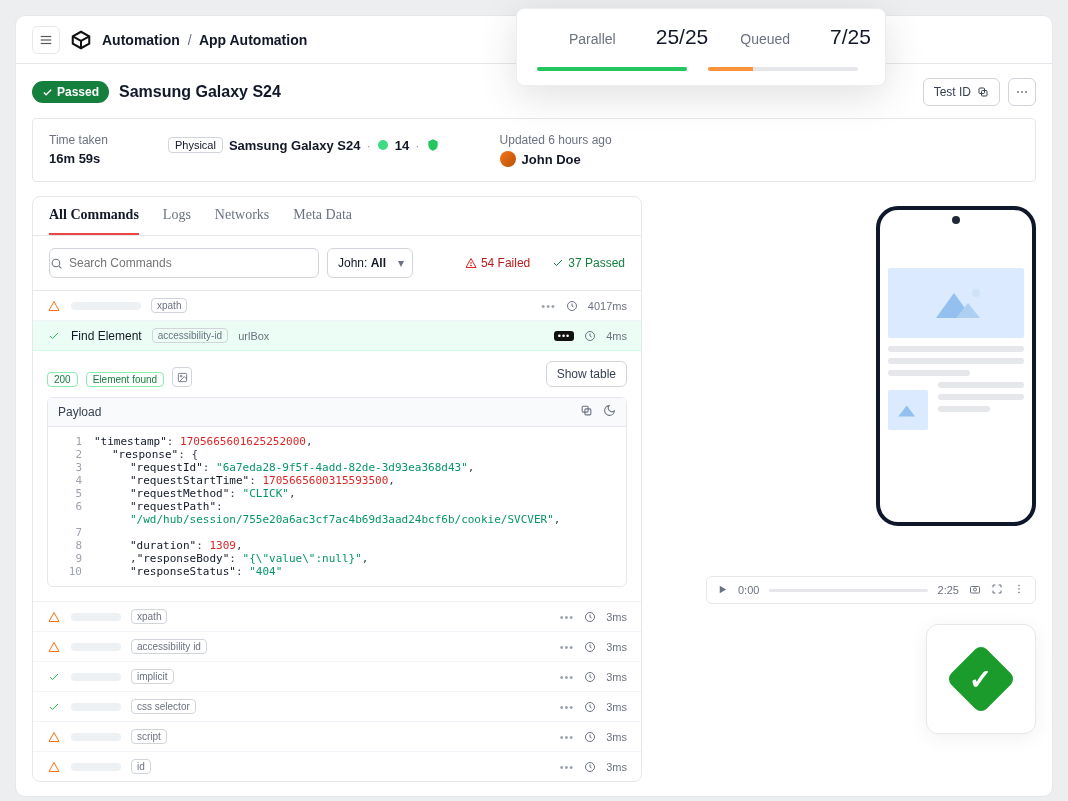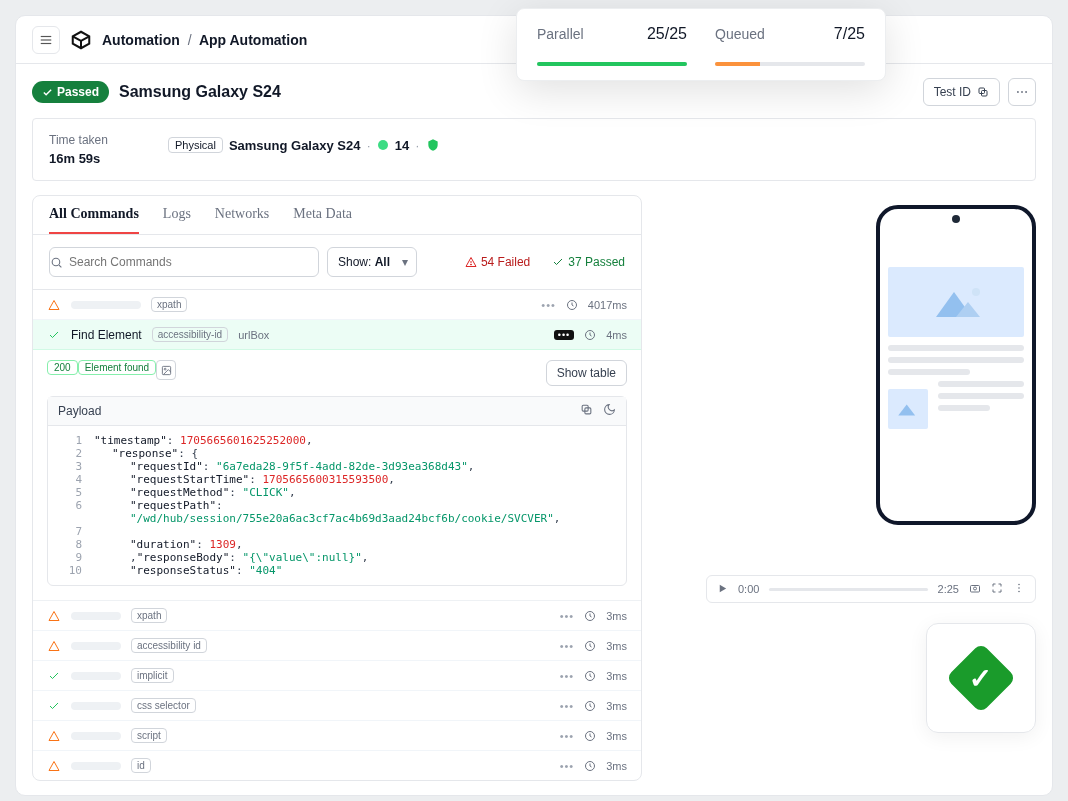--- a/index.html
+++ b/index.html
@@ -50,22 +50,22 @@
     background:#fff;
     border-radius: 8px;
     box-shadow: 0 10px 40px rgba(0,0,0,0.12);
     border:1px solid #eceef0;
     padding: 16px 20px 14px 20px;
     display:flex;
     justify-content: space-between;
     z-index: 50;
   }
   .float-metric .label { color:#6b7280; font-size:14px; margin-bottom:10px; }
-  .float-metric .number { font-size:16px; font-weight:500;}
-  .float-metric .row { display:flex; justify-content: space-between; align-items: baseline; gap:40px;}
+  .float-metric .number { font-size:21px; font-weight:500;}
+  .float-metric .row { display:flex; justify-content: space-between; align-items: baseline; gap:40px;margin-left:32px;}
   .bar {
     height:4px; border-radius:2px; background:#e5e7eb; width:150px; margin-top:10px;
     position:relative; overflow:hidden;
   }
   .bar.green::after { content:""; position:absolute; inset:0; background:#22c55e;}
   .bar.orange::after { content:""; position:absolute; top:0; bottom:0; left:0; width:30%; background:#fb923c;}
 
   .page-inner { padding: 14px 16px; }
 
   .crumbs { display:flex; align-items:center; gap:10px; color:#6b7280; font-size:13px; margin-bottom:8px;}
@@ -137,21 +137,21 @@
   .warn-ic { color:#F97316;}
   .pass-ic { color:#22c55e;}
 
   .cmd-row.open {
     background:#ecfdf5; border-color:#d1fae5;
   }
   .cmd-row.open .title { font-size:12px; font-weight:500;}
   .param { font-size:11px; color:#6b7280;}
 
   .sub-panel { background:#fff; padding:10px 14px 14px 14px; border-bottom:1px solid #eef1f4;}
-  .sub-panel-top { display:flex; align-items:flex-start; margin-bottom:10px;}
+  .sub-panel-top { display:flex; align-items:flex-end; gap:8px; margin-bottom:10px;}
   .mini-badge {
     border:1px solid #86efac; color:#15803d; font-size:10px; padding:1px 6px; border-radius:4px;
   }
   .copy-ic { width:20px; height:20px; border:1px solid #d1d5db; border-radius:4px; display:flex; align-items:center; justify-content:center; color:#6b7280;}
   .show-table { margin-left:auto; }
 
   .payload-box { border:1px solid #e5e7eb; border-radius:6px; }
   .payload-head {
     background:#f9fafb; border-bottom:1px solid #e5e7eb; padding:6px 10px; font-size:12px; color:#374151;
     display:flex; align-items:center;
@@ -286,20 +286,27 @@
           <svg width="12" height="12" viewBox="0 0 24 24" fill="#3ddc84">
               <circle cx="12" cy="12" r="10"></circle>
             </svg>
           <span style="font-weight:600;">14</span>
           <span class="dot-sep">·</span>
           <svg class="shield" width="14" height="14" viewBox="0 0 24 24" fill="#22c55e">
               <path d="M12 2 4 6v6c0 5 3.5 9 8 10 4.5-1 8-5 8-10V6l-8-4z"></path>
             </svg>
         </div>
       </div>
+      <div class="meta-col">
+        <div class="lbl">Updated 6 hours ago</div>
+        <div class="inline">
+          <span style="width:16px;height:16px;border-radius:50%;background:linear-gradient(135deg,#f97316,#b45309);display:inline-block;"></span>
+          <span style="font-weight:600;">John Doe</span>
+        </div>
+      </div>
     </div>
 
     <div class="layout">
       <div class="left-pane">
         <div class="tabs-card">
           <div class="tablist">
             <div class="tab active">All Commands</div>
             <div class="tab">Logs</div>
             <div class="tab">Networks</div>
             <div class="tab">Meta Data</div>
@@ -307,21 +314,21 @@
 
           <div class="toolbar">
             <div class="search-field">
               <svg width="13" height="13" viewBox="0 0 24 24" fill="none" stroke="#6b7280" stroke-width="2">
                   <circle cx="11" cy="11" r="7"></circle>
                   <line x1="21" y1="21" x2="16.65" y2="16.65"></line>
                 </svg>
               <input type="text" placeholder="Search Commands" style="">
             </div>
             <div class="view-dd">
-              <span>Show:</span>&nbsp;<b>All</b>
+              <span>John:</span>&nbsp;<b>All</b>
               <span class="caret">▾</span>
             </div>
             <div class="spacer"></div>
             <div class="stat-fail">
               <svg width="12" height="12" viewBox="0 0 24 24" fill="none" stroke="#dc2626" stroke-width="2">
                   <path d="M12 3 2 21h20L12 3z"></path>
                   <line x1="12" y1="10" x2="12" y2="14"></line>
                   <circle cx="12" cy="17" r="1" fill="#dc2626"></circle>
                 </svg>
               <span>54 Failed</span>

